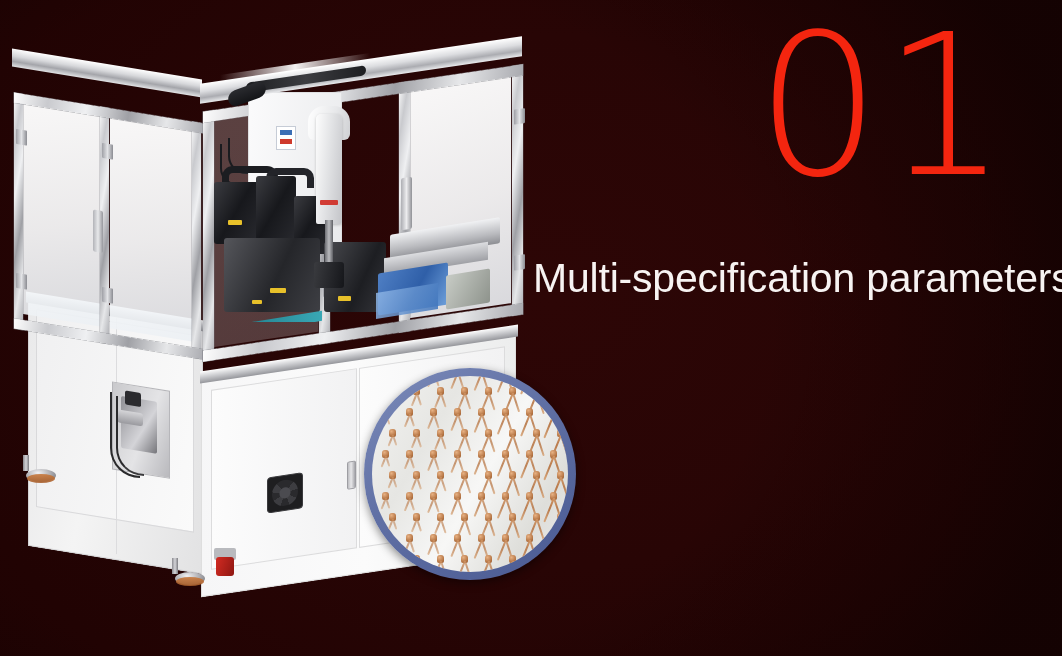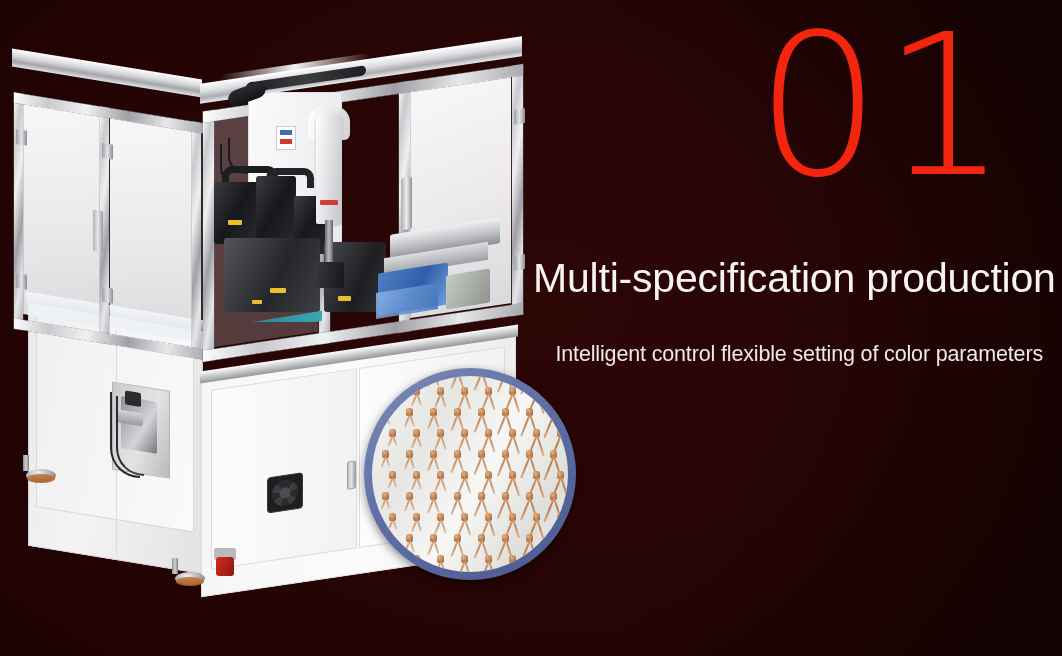--- a/index.html
+++ b/index.html
@@ -741,19 +741,18 @@
         <div class="pinhead" style="left: 185px; top: 179px;"></div>
         <div class="pin a" style="left: 188px; top: 185px; height: 26px; opacity: 1;"></div>
         <div class="pin b" style="left: 188px; top: 185px; height: 23.92px; opacity: 0.95;"></div>
       </div>
   </div>
 
   <div class="vignette"></div>
 
   <div class="num-04">01</div>
 
-  <div class="headline">Multi-specification production</div>
+  <div class="headline">Multi-specification parameters</div>
 
   <div class="subcopy">
-    <span>Intelligent control flexible setting of color parameters</span>
   </div>
 
 </div>
 
 </body></html>

